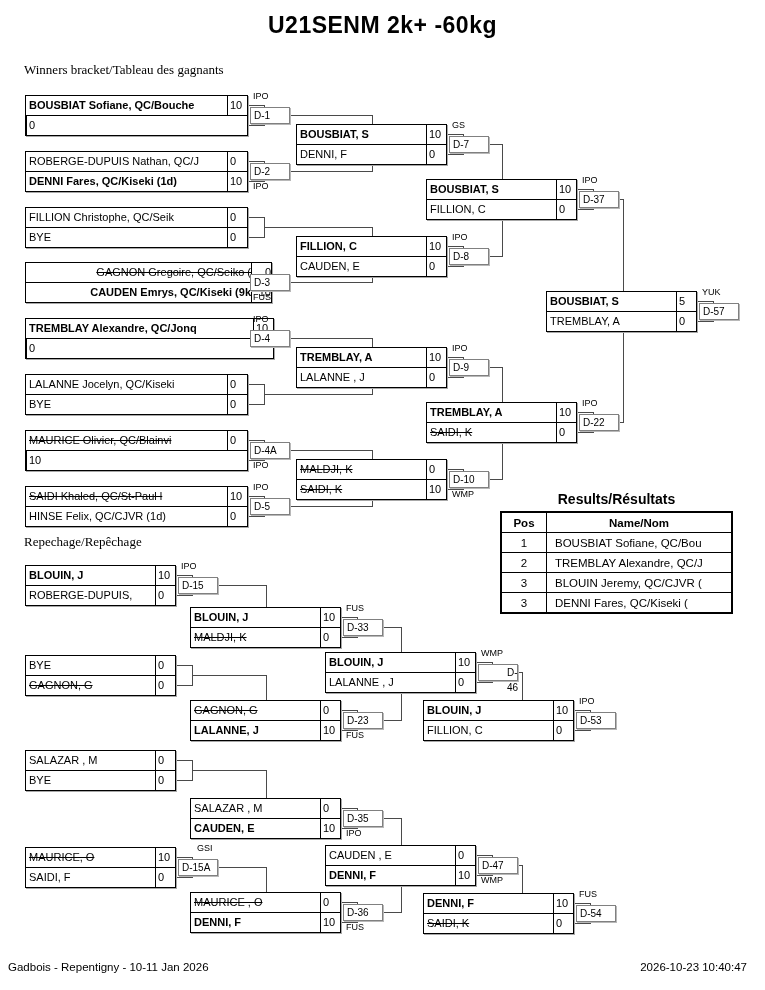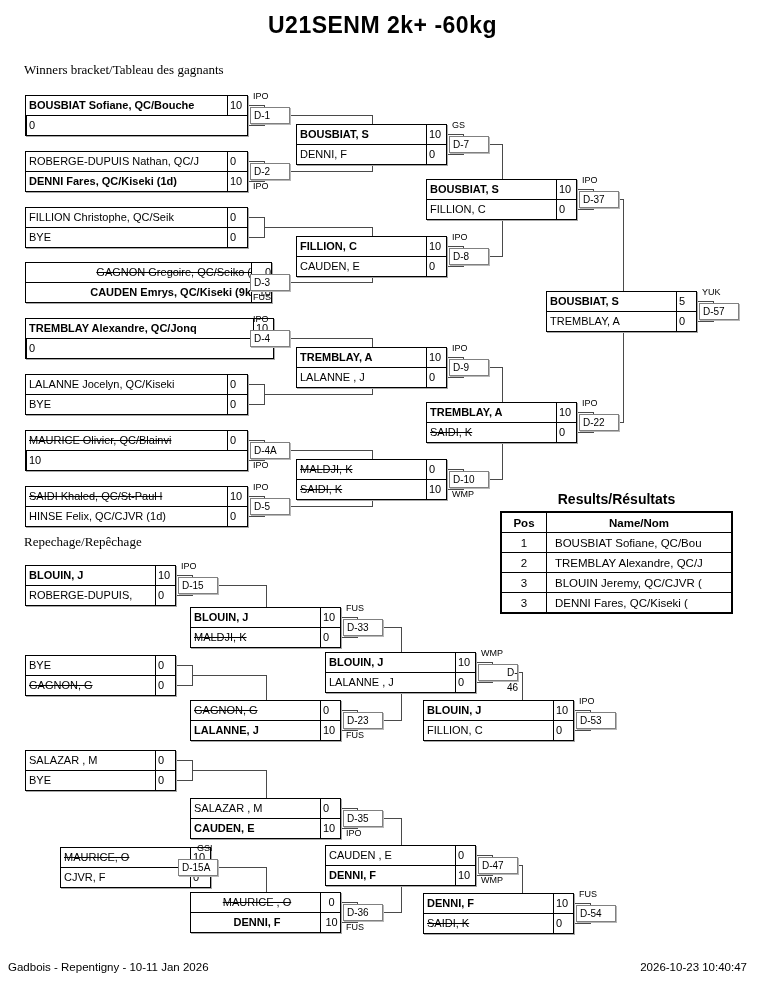--- a/index.html
+++ b/index.html
@@ -328,27 +328,27 @@
     <div class="prow second">
       <span class="pname">BYE</span>
       <span class="pscore">0</span>
     </div>
   </div>
 <div class="ln" style="left: 176px; top: 857px; width: 16px; height: 1px;"></div>
     <div class="ln" style="left: 176px; top: 877px; width: 16px; height: 1px;"></div>
     <div class="ln" style="left: 192px; top: 857px; width: 1px; height: 21px;"></div>
     <div class="ln" style="left: 192px; top: 867px; width: 73.5px; height: 1px;"></div>
     <div class="ln" style="left: 265.5px; top: 867px; width: 1px; height: 26px;"></div>
-  <div class="match" style="left: 25px; top: 847px; width: 151px; margin-left: 35px;">
+  <div class="match" style="left: 25px; top: 847px; width: 151px;">
     <div class="prow">
       <span class="pname strike">MAURICE, O</span>
       <span class="pscore">10</span>
     </div>
     <div class="prow second">
-      <span class="pname">CJVR, F</span>
+      <span class="pname">SAIDI, F</span>
       <span class="pscore">0</span>
     </div>
   </div>
 <div class="tag" style="left: 178px; top: 859px;">D-15A</div>
     <div class="win" style="left: 181px; top: 843px; margin-left: 16px;">GSI</div>
     <div class="ln" style="left: 341px; top: 617px; width: 16px; height: 1px;"></div>
     <div class="ln" style="left: 341px; top: 637px; width: 16px; height: 1px;"></div>
     <div class="ln" style="left: 357px; top: 617px; width: 1px; height: 21px;"></div>
     <div class="ln" style="left: 357px; top: 627px; width: 43.5px; height: 1px;"></div>
     <div class="ln" style="left: 400.5px; top: 627px; width: 1px; height: 26px;"></div>
@@ -396,21 +396,21 @@
       <span class="pscore">10</span>
     </div>
   </div>
 <div class="tag" style="left: 343px; top: 810px;">D-35</div>
     <div class="win" style="left: 346px; top: 828px;">IPO</div>
     <div class="ln" style="left: 341px; top: 902px; width: 16px; height: 1px;"></div>
     <div class="ln" style="left: 341px; top: 922px; width: 16px; height: 1px;"></div>
     <div class="ln" style="left: 357px; top: 902px; width: 1px; height: 21px;"></div>
     <div class="ln" style="left: 357px; top: 912px; width: 43.5px; height: 1px;"></div>
     <div class="ln" style="left: 400.5px; top: 886px; width: 1px; height: 27px;"></div>
-  <div class="match" style="left: 190px; top: 892px; width: 151px; text-align: center;">
+  <div class="match" style="left: 190px; top: 892px; width: 151px;">
     <div class="prow">
       <span class="pname strike">MAURICE , O</span>
       <span class="pscore">0</span>
     </div>
     <div class="prow second">
       <span class="pname bold">DENNI, F</span>
       <span class="pscore">10</span>
     </div>
   </div>
 <div class="tag" style="left: 343px; top: 904px;">D-36</div>

